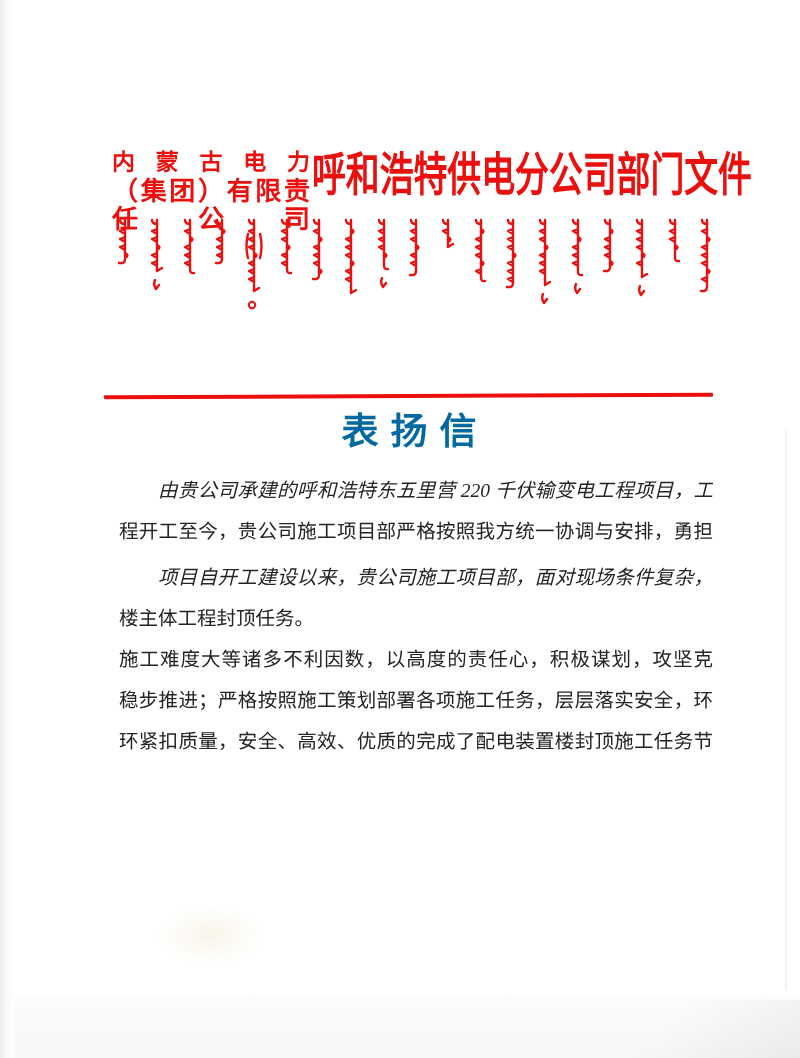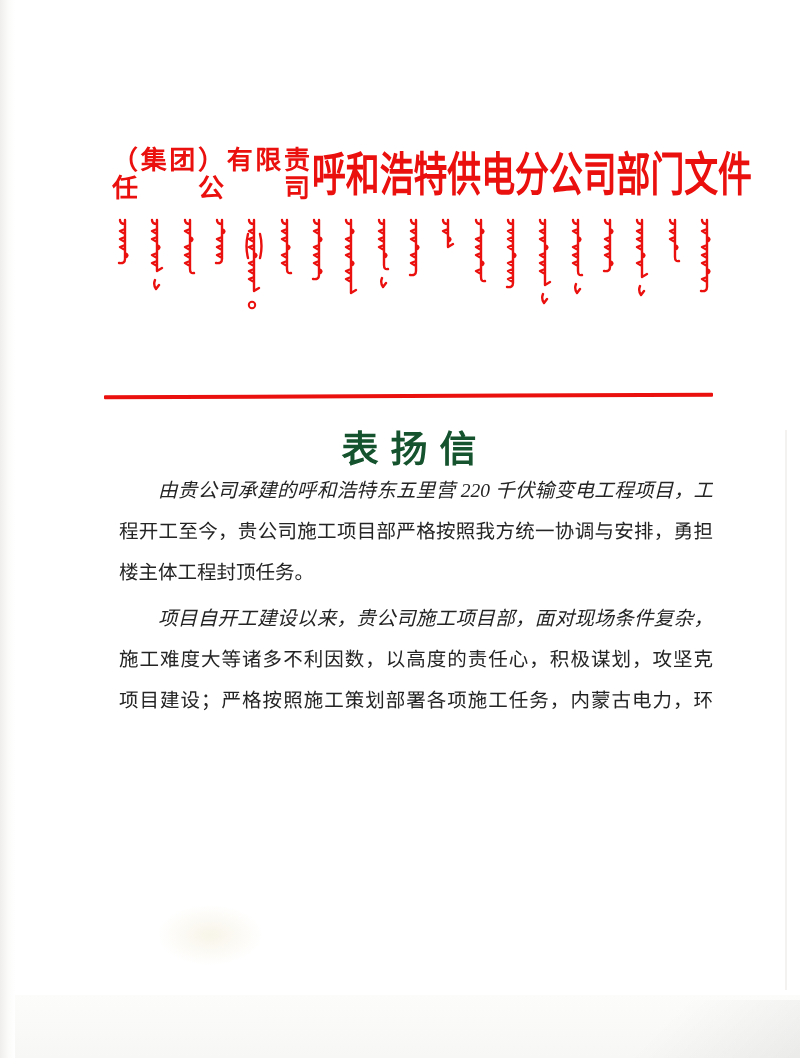--- a/index.html
+++ b/index.html
@@ -32,42 +32,43 @@
     position:absolute;left:312px;top:149px;
     font-size:47px;font-weight:700;color:var(--red,#ea100e);
     white-space:nowrap;transform:scaleX(0.72);transform-origin:left top;line-height:52px;}
   .mongol{position:absolute;left:116px;top:218px;width:600px;height:96px;
     display:flex;justify-content:space-between;align-items:flex-start;}
   .mongol svg{display:block;}
   .redline{position:absolute;left:104px;top:394px;width:609px;height:4px;
     background:var(--red,#ea100e);transform:rotate(-0.25deg);border-radius:1px;}
 
   
-  .letter-title{position:absolute;left:105px;top:419px;width:608px;
-    text-align:center;font-size:37px;font-weight:700;color:#14532d;
+  .letter-title{position:absolute;left:105px;top:401px;width:608px;
+    text-align:center;font-size:37px;font-weight:700;color:#0369a1;
     letter-spacing:12px;text-indent:12px;}
   .letter-body{position:absolute;left:119px;top:470px;width:594px;color:var(--ink,#242424);}
   .line{font-size:19.5px;line-height:41px;height:41px;overflow:hidden;}
   .line.justify{text-align:justify;text-align-last:justify;}
   .line.indent{padding-left:39px;font-style:italic;}
   .line.gap-after{margin-bottom:10px;}
   .line.para-start{margin-top:5px;}
 </style>
 </head>
 <body>
 
 <div class="page">
 
   <div class="edge-left"></div>
   <div class="edge-right"></div>
   <div class="edge-bottom"></div>
   <div class="smudge"></div>
   <div class="shadow-br"></div>
 
   <div class="company">
+    <div class="company-l1">内蒙古电力</div>
     <div class="company-l2">（集团）有限责任公司</div>
   </div>
 
   <div class="doc-header-title">呼和浩特供电分公司部门文件</div>
 
   <div class="mongol">
       <svg width="18" height="96" viewBox="0 0 18 96">
         <path d="M9,2 L9,41 M9,6 Q4,6 4,2 M9,41 Q9,46 3,45 M9,11 L4,13 L9,16 M9,19 L4,21 L9,24 M9,27 L4,29 L9,32 M9,35 Q14,37 9,40 " fill="none" stroke="#ea100e" stroke-width="2.4" stroke-linecap="round" stroke-linejoin="round"></path>
       </svg>
       <svg width="18" height="96" viewBox="0 0 18 96">
@@ -127,19 +128,20 @@
       </svg>
     </div>
 
   <div class="redline"></div>
 
   <div class="letter-title">表扬信</div>
 
   <div class="letter-body">
       <div class="line justify indent">由贵公司承建的呼和浩特东五里营 220 千伏输变电工程项目，工</div>
       <div class="line justify">程开工至今，贵公司施工项目部严格按照我方统一协调与安排，勇担</div>
+      <div class="line justify indent para-start">项目自开工建设以来，贵公司施工项目部，面对现场条件复杂，</div>
       <div class="line">楼主体工程封顶任务。</div>
-      <div class="line justify indent para-start">项目自开工建设以来，贵公司施工项目部，面对现场条件复杂，</div>
       <div class="line justify">施工难度大等诸多不利因数，以高度的责任心，积极谋划，攻坚克难，</div>
-      <div class="line justify">项目建设；严格按照施工策划部署各项施工任务，内蒙古电力，环</div>
+      <div class="line justify">稳步推进；严格按照施工策划部署各项施工任务，层层落实安全，环</div>
+      <div class="line justify">环紧扣质量，安全、高效、优质的完成了配电装置楼封顶施工任务节</div>
     </div>
 
 </div>
 
 </body></html>

